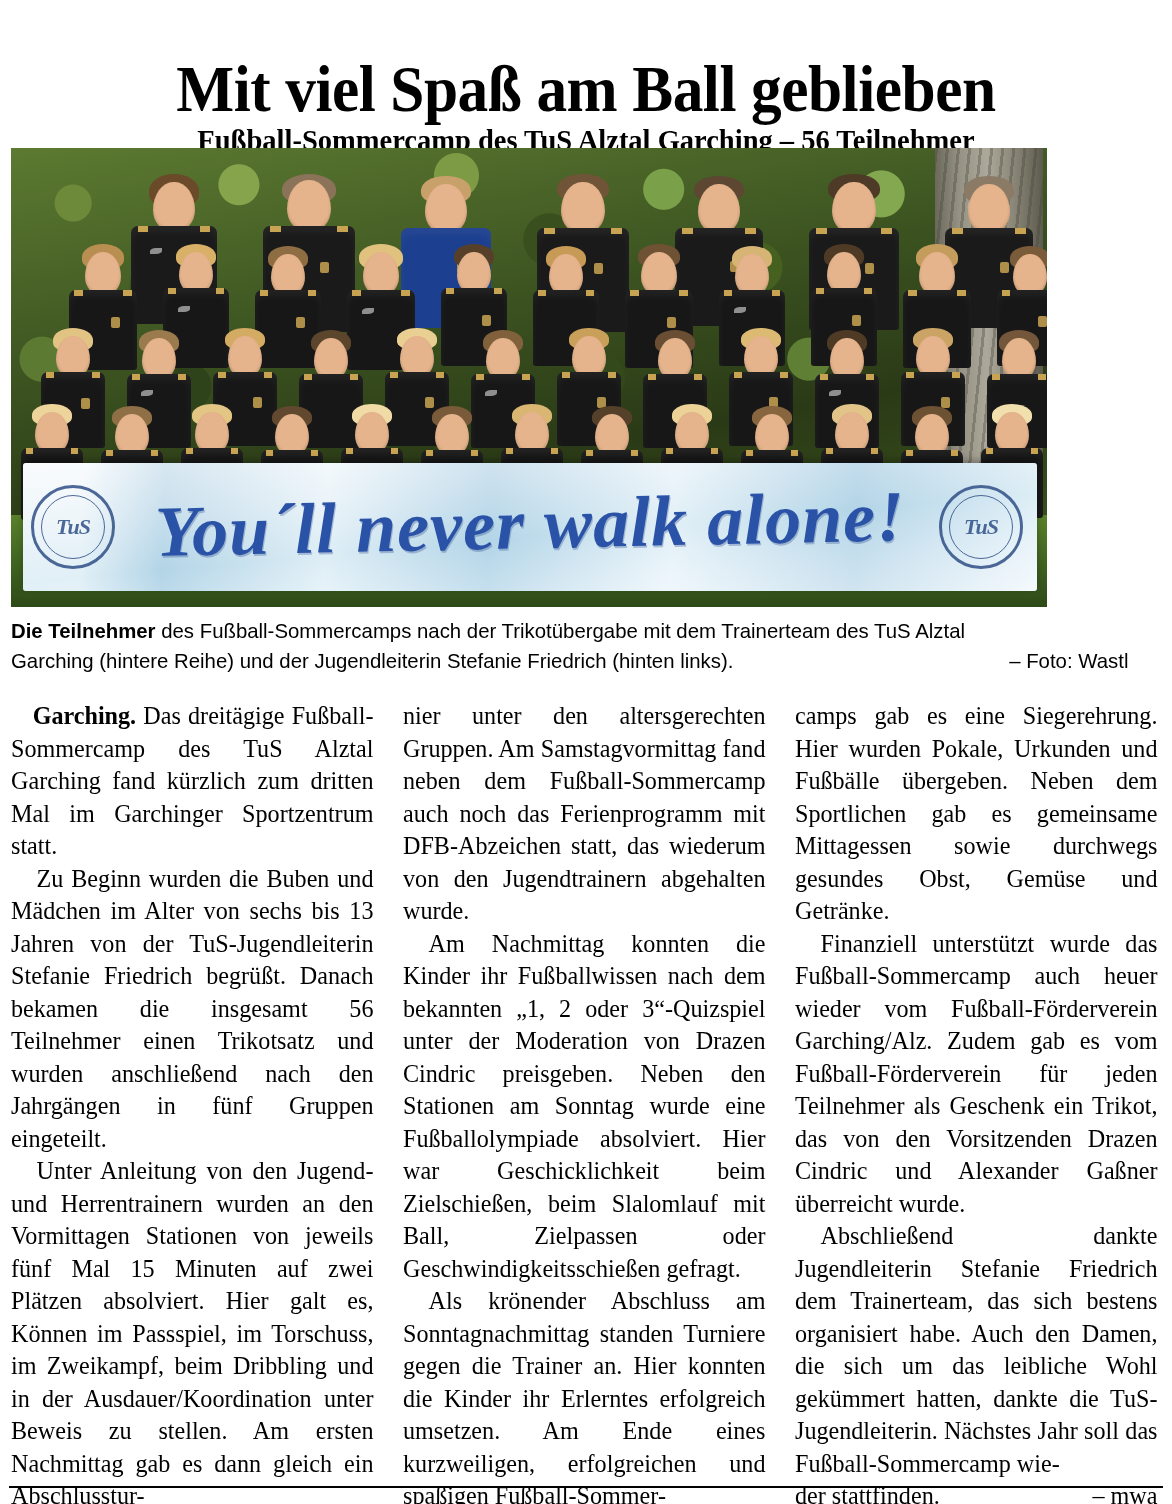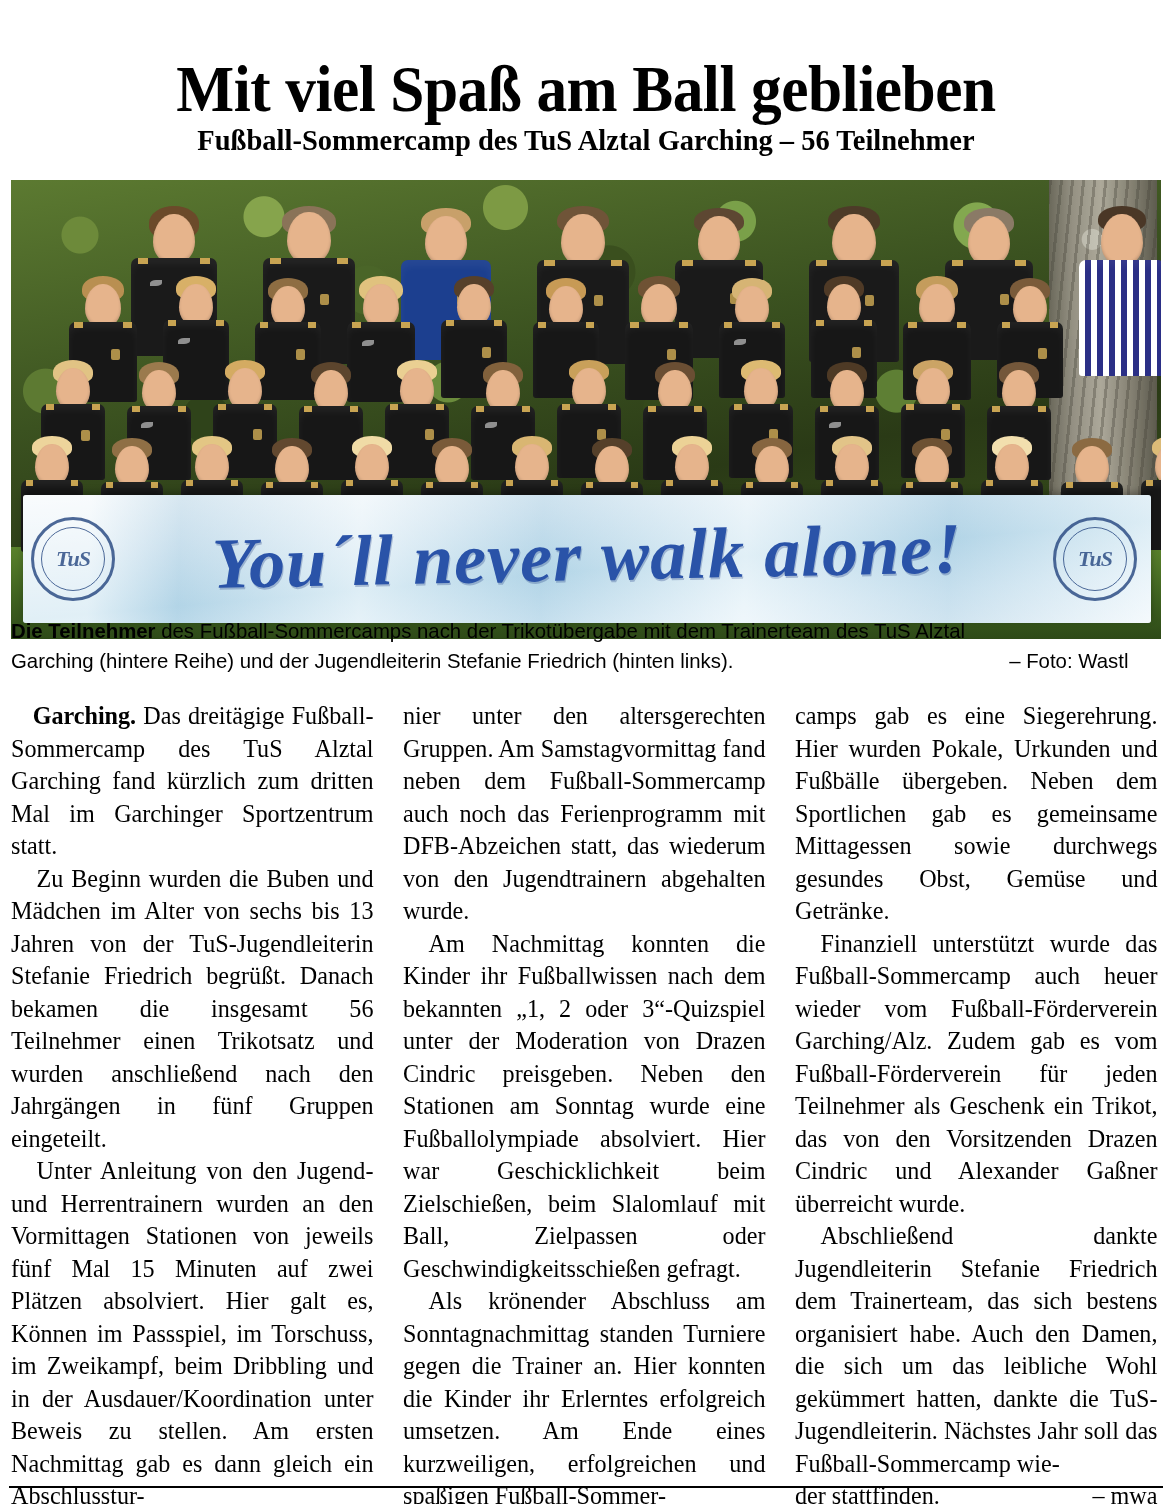--- a/index.html
+++ b/index.html
@@ -49,25 +49,24 @@
     transform: scaleX(0.95);
     transform-origin: 50% 50%;
     white-space: nowrap;
   }
 
   
   .photo {
     position: absolute;
     left: 11px;
     top: 148px;
-    width: 1150px;
+    width: 1036px;
     height: 459px;
     overflow: hidden;
     background: #701a75;
-    margin-top: 32px;
   }
   
   .foliage {
     position: absolute;
     inset: 0;
     background:
       radial-gradient(circle at 6% 12%, #6d8a3a 0 18px, transparent 19px),
       radial-gradient(circle at 14% 30%, #3d5420 0 26px, transparent 27px),
       radial-gradient(circle at 22% 8%,  #86a44c 0 20px, transparent 21px),
       radial-gradient(circle at 31% 24%, #4a6528 0 24px, transparent 25px),

